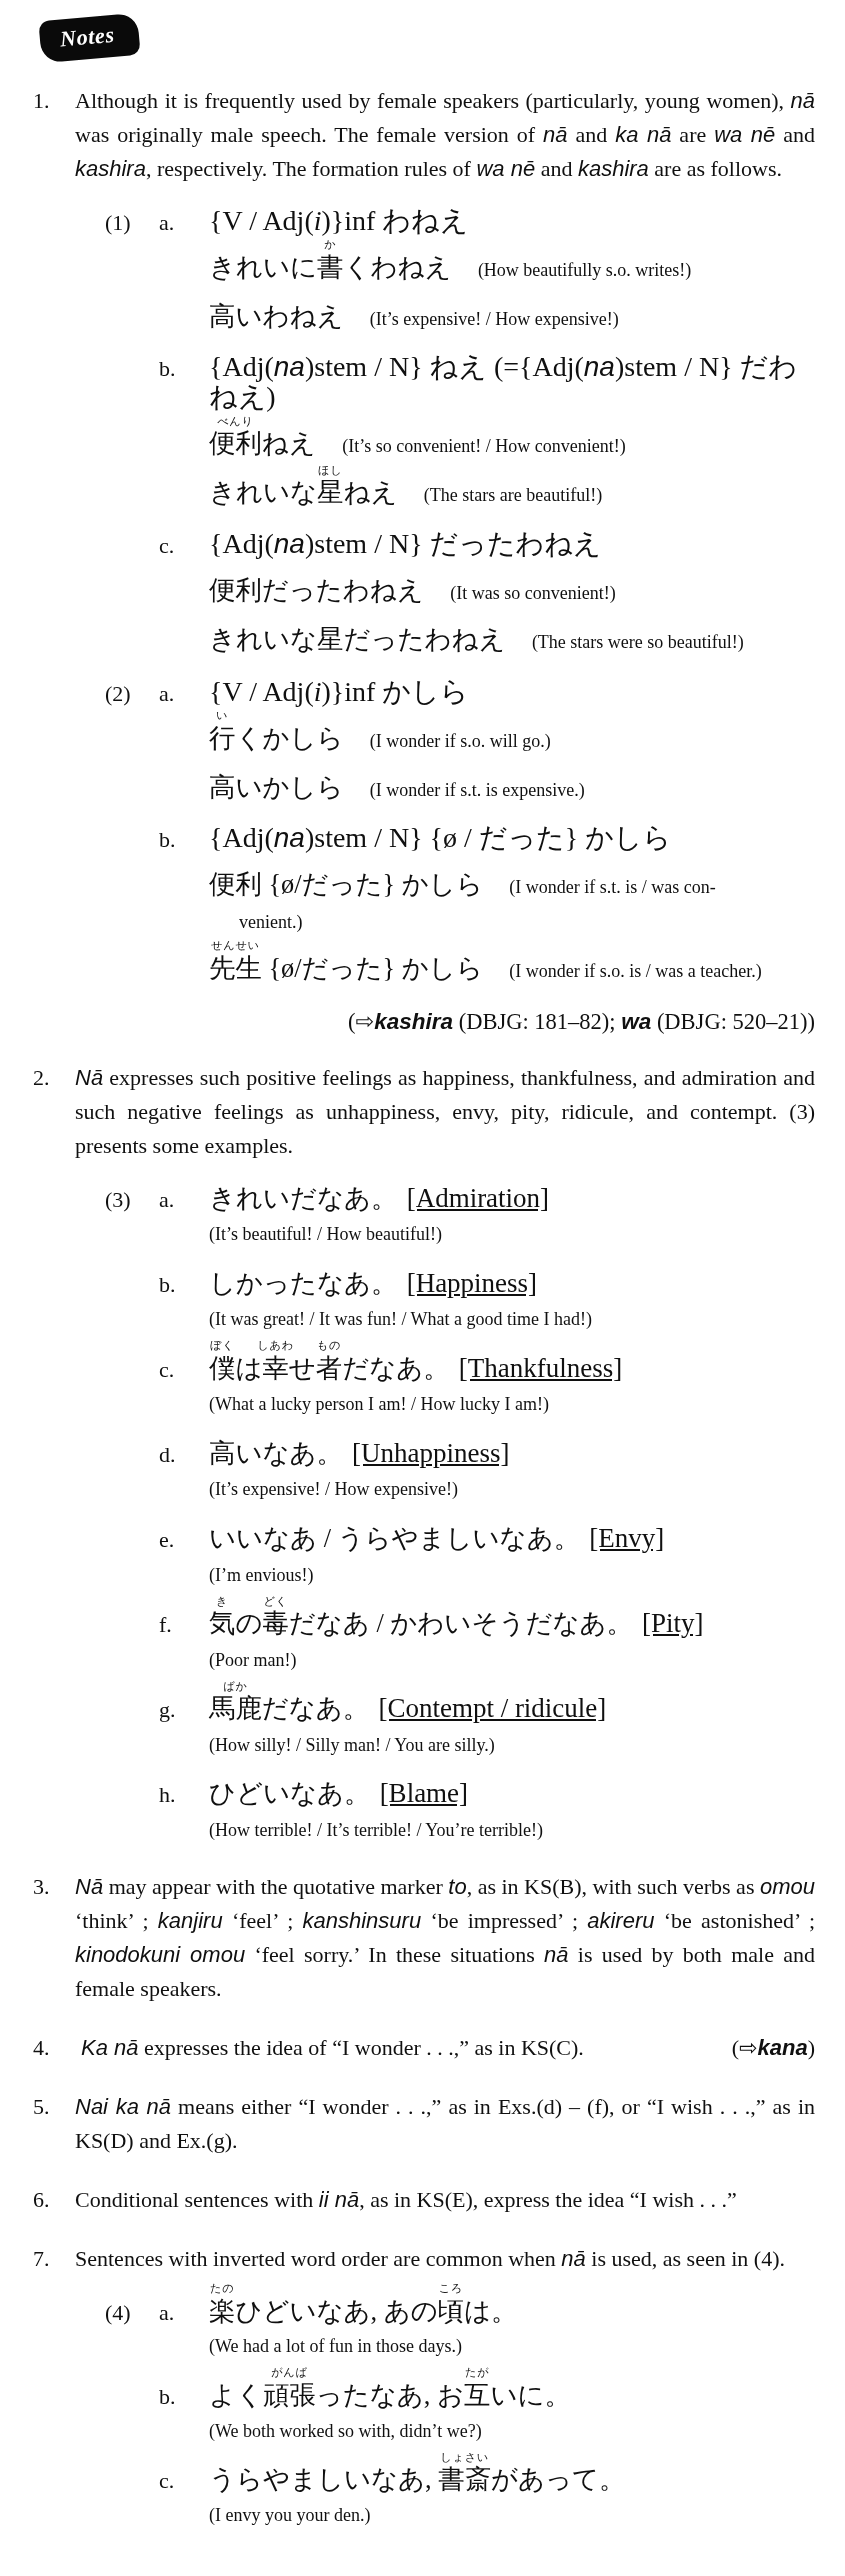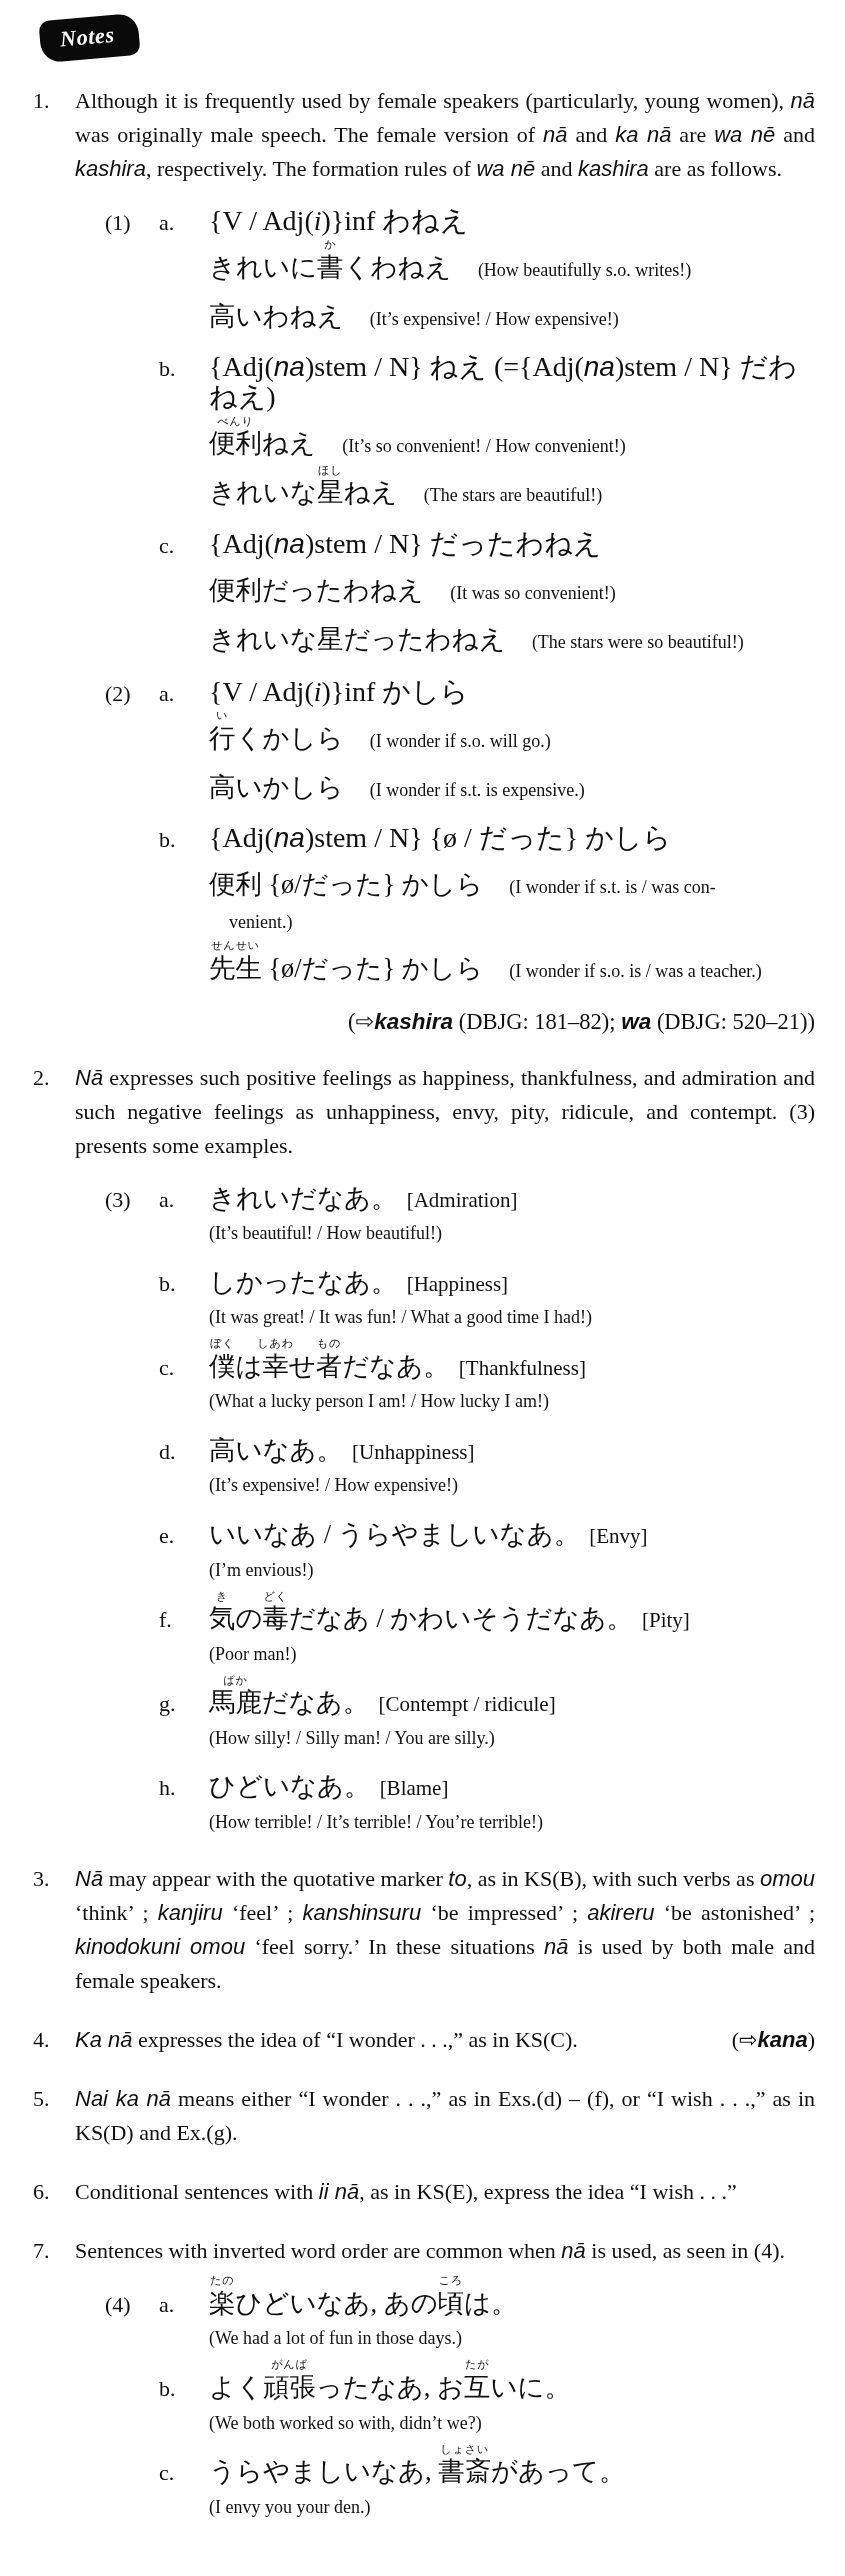--- a/index.html
+++ b/index.html
@@ -26,40 +26,40 @@
     border-radius:10.6px 20px 10.6px 20px;
     transform:rotate(-5deg);
     margin-left:6.6px;
     letter-spacing:0.7px;
   }
   .notes{margin-top:20px;}
   .note{display:flex;margin-top:25px;}
   .nnum{width:42px;flex:none;font-size:22px;line-height:34px;}
   .ncontent{flex:1;max-width:740px;}
   .para{font-size:22px;line-height:34px;text-align:justify;margin:0;}
-  .p4row{display:flex;align-items:baseline;}
+  .p4row{display:flex;align-items:baseline;margin-left:6px;}
   .p4row .para{flex:1;text-align:left;}
   .ref4{margin-left:16px;white-space:nowrap;font-size:22px;}
   .group{display:flex;margin-top:20px;margin-left:30px;}
   .glabel{width:54px;flex:none;font-size:22px;padding-top:4px;}
   .gsubs{flex:1;}
   .sub{display:flex;margin-top:18.5px;}
   .sub:first-child{margin-top:0;}
   .slabel{width:50px;flex:none;font-size:22px;padding-top:4px;}
   .srows{flex:1;}
   .row{margin-top:16px;}
   .row:first-child{margin-top:0;}
   .rule{font-size:28px;line-height:30px;}
   .ex{display:flex;align-items:baseline;}
   .jp{flex:none;font-size:26.4px;line-height:30px;white-space:pre;}
   .en{font-size:18px;line-height:29px;}
   .ex .en{margin-left:26.4px;}
-  .tag{font-size:21px;margin-left:9.2px;flex:none;}
+  .tag{font-size:27px;margin-left:9.2px;flex:none;text-decoration:underline;}
   .gloss{margin-top:6.6px;}
-  .cont{margin-top:5.3px;margin-left:20px;}
+  .cont{margin-top:5.3px;margin-left:30px;}
   .refline{text-align:right;font-size:22.5px;line-height:29px;margin-top:21px;}
   .rj{font-family:"Liberation Sans","DejaVu Sans",sans-serif;font-style:italic;}
   .rjb{font-family:"Liberation Sans","DejaVu Sans",sans-serif;font-style:italic;font-weight:bold;}
   .it{font-style:italic;}
   .arrow{font-family:"DejaVu Sans",sans-serif;font-style:normal;}
   .fg{position:relative;display:inline-block;}
   .ft{
     position:absolute;left:50%;top:-12.5px;transform:translateX(-50%);
     font-size:11.2px;line-height:1;white-space:nowrap;letter-spacing:0.7px;
   }

